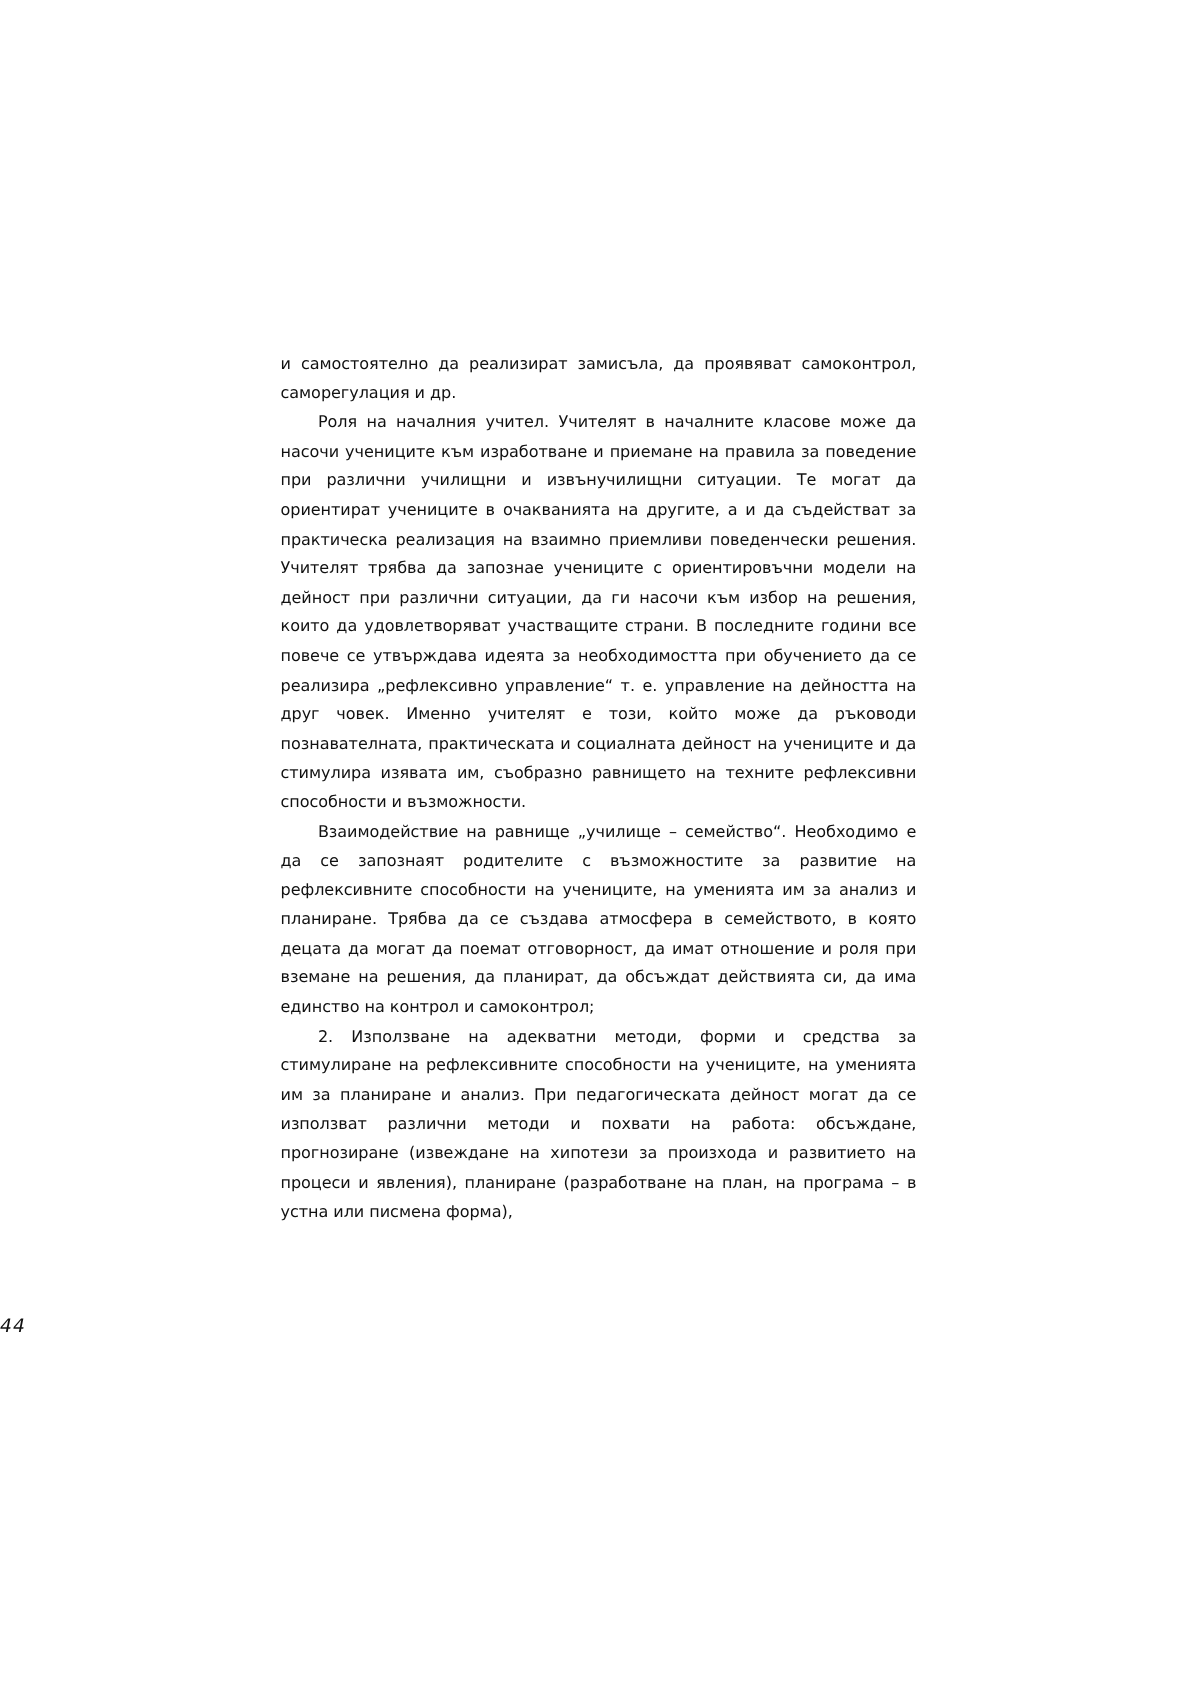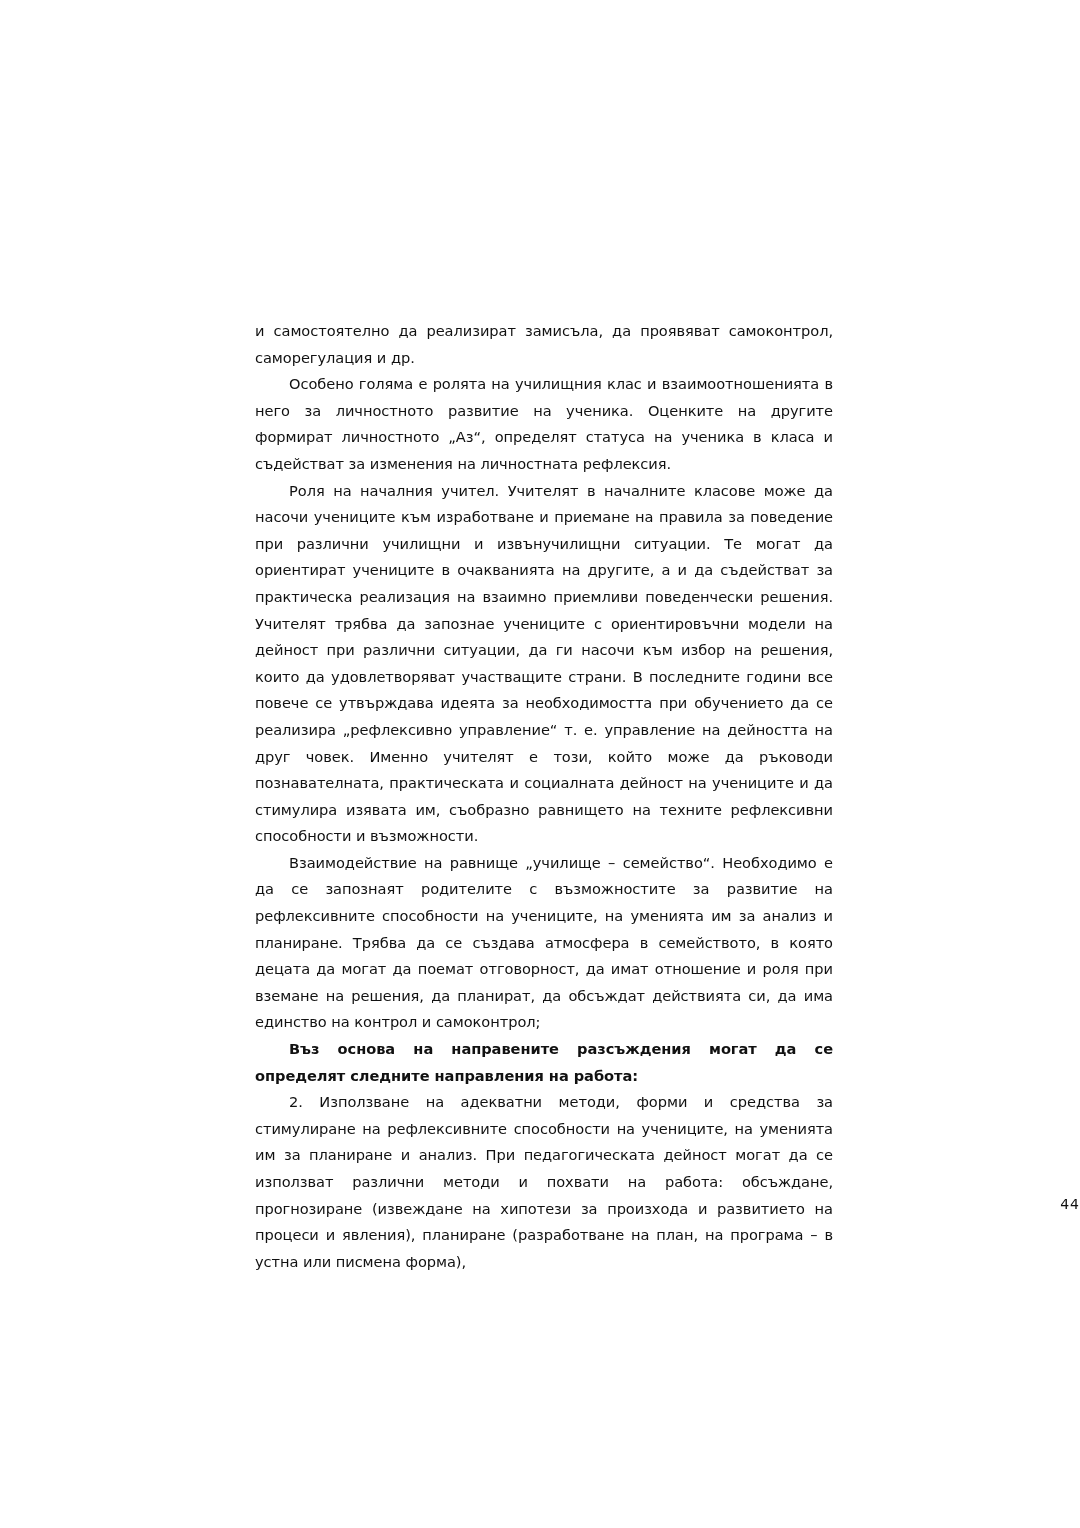--- a/index.html
+++ b/index.html
@@ -38,42 +38,41 @@
   }
   .para.bold-block {
     font-weight: bold;
     text-indent: 34px;
   }
   .page-number {
     position: absolute;
     left: 0;
     right: 0;
     top: 1196px;
-    text-align: right;
-    font-size: 14px;
+    text-align: left;
+    font-size: 17px;
     color: #111111;
     font-family: "DejaVu Sans", sans-serif;
     letter-spacing: 1px;
+    font-style: italic;
   }
 </style>
 </head>
 <body>
 
 <div class="page">
   <div class="text-column">
 
     <p class="para">и самостоятелно да реализират замисъла, да проявяват самоконтрол, саморегулация и др.</p>
 
-    <p class="para indent">Особено голяма е ролята на училищния клас и взаимоотношенията в него за личностното развитие на ученика. Оценките на другите формират личностното „Аз“, определят статуса на ученика в класа и съдействат за изменения на личностната рефлексия.</p>
 
     <p class="para indent"><b>Роля на началния учител.</b><span> Учителят в началните класове може да насочи учениците към изработване и приемане на правила за поведение при различни училищни и извънучилищни ситуации. Те могат да ориентират учениците в очакванията на другите, а и да съдействат за практическа реализация на взаимно приемливи поведенчески решения. Учителят трябва да запознае учениците с ориентировъчни модели на дейност при различни ситуации, да ги насочи към избор на решения, които да удовлетворяват участващите страни. В последните години все повече се утвърждава идеята за необходимостта при обучението да се реализира „рефлексивно управление“ т. е. управление на дейността на друг човек. Именно учителят е този, който може да ръководи познавателната, практическата и социалната дейност на учениците и да стимулира изявата им, съобразно равнището на техните рефлексивни способности и възможности.</span></p>
 
     <p class="para indent"><b>Взаимодействие на равнище „училище – семейство“.</b><span> Необходимо е да се запознаят родителите с възможностите за развитие на рефлексивните способности на учениците, на уменията им за анализ и планиране. Трябва да се създава атмосфера в семейството, в която децата да могат да поемат отговорност, да имат отношение и роля при вземане на решения, да планират, да обсъждат действията си, да има единство на контрол и самоконтрол;</span></p>
 
-    <p class="para bold-block">Въз основа на направените разсъждения могат да се определят следните направления на работа:</p>
 
 
     <p class="para indent">2. Използване на адекватни методи, форми и средства за стимулиране на рефлексивните способности на учениците, на уменията им за планиране и анализ. При педагогическата дейност могат да се използват различни методи и похвати на работа: обсъждане, прогнозиране (извеждане на хипотези за произхода и развитието на процеси и явления), планиране (разработване на план, на програма – в устна или писмена форма),</p>
 
   </div>
 
   <div class="page-number">44</div>
 </div>
 
 </body></html>

